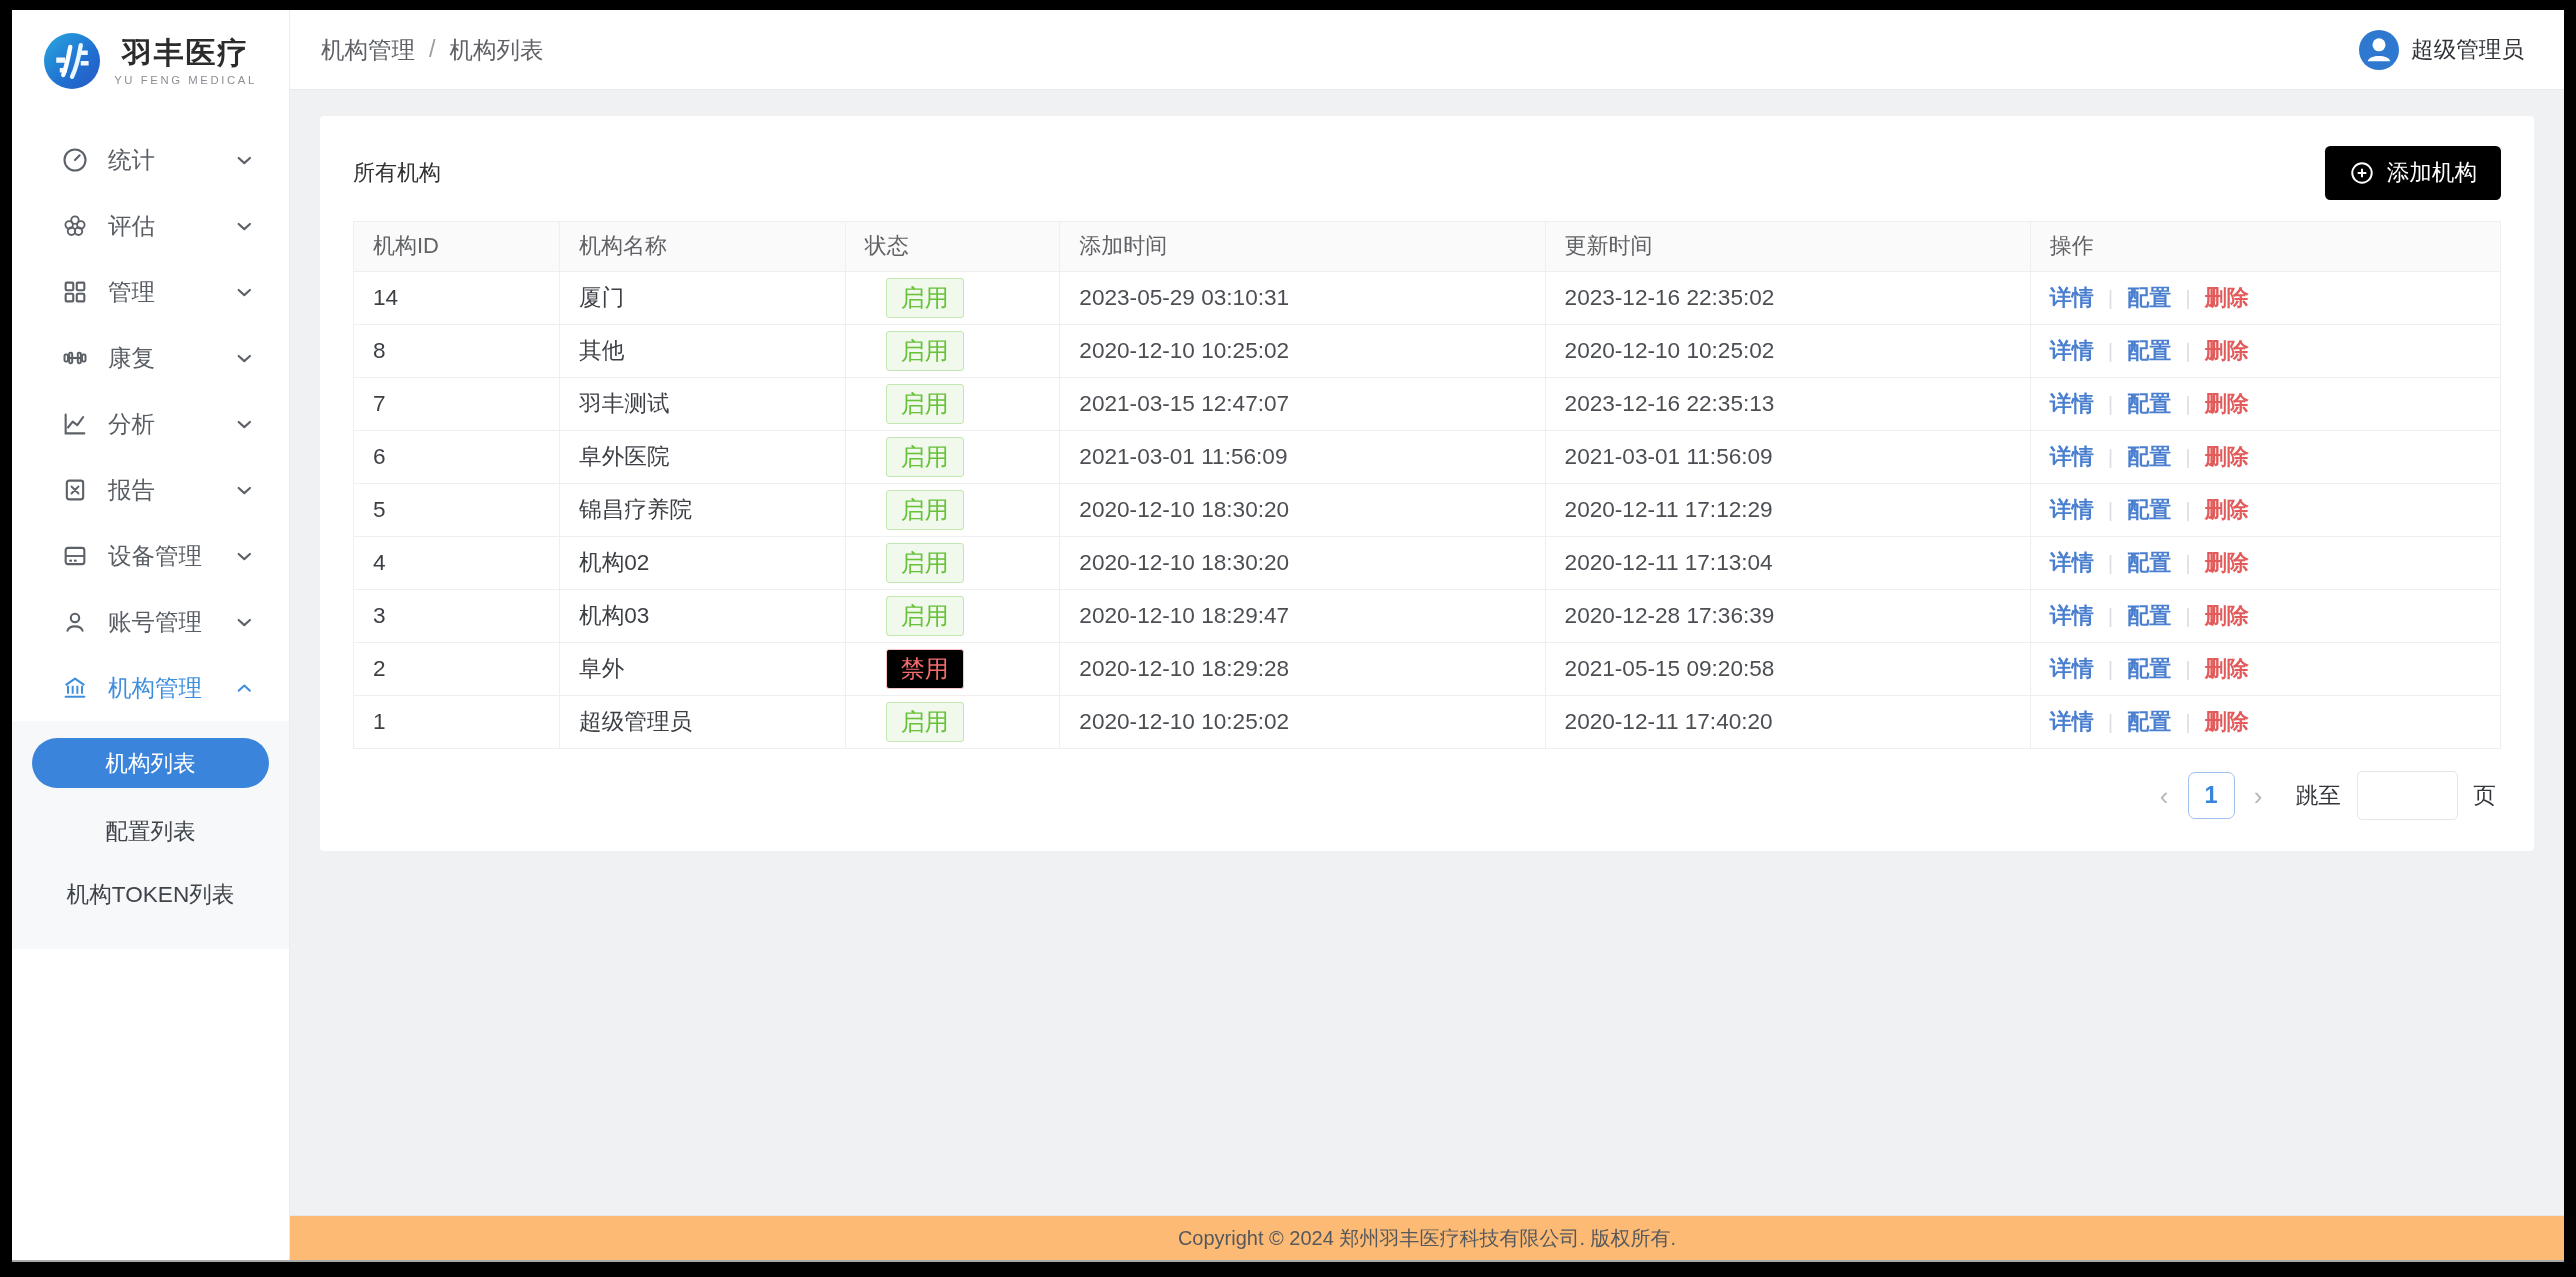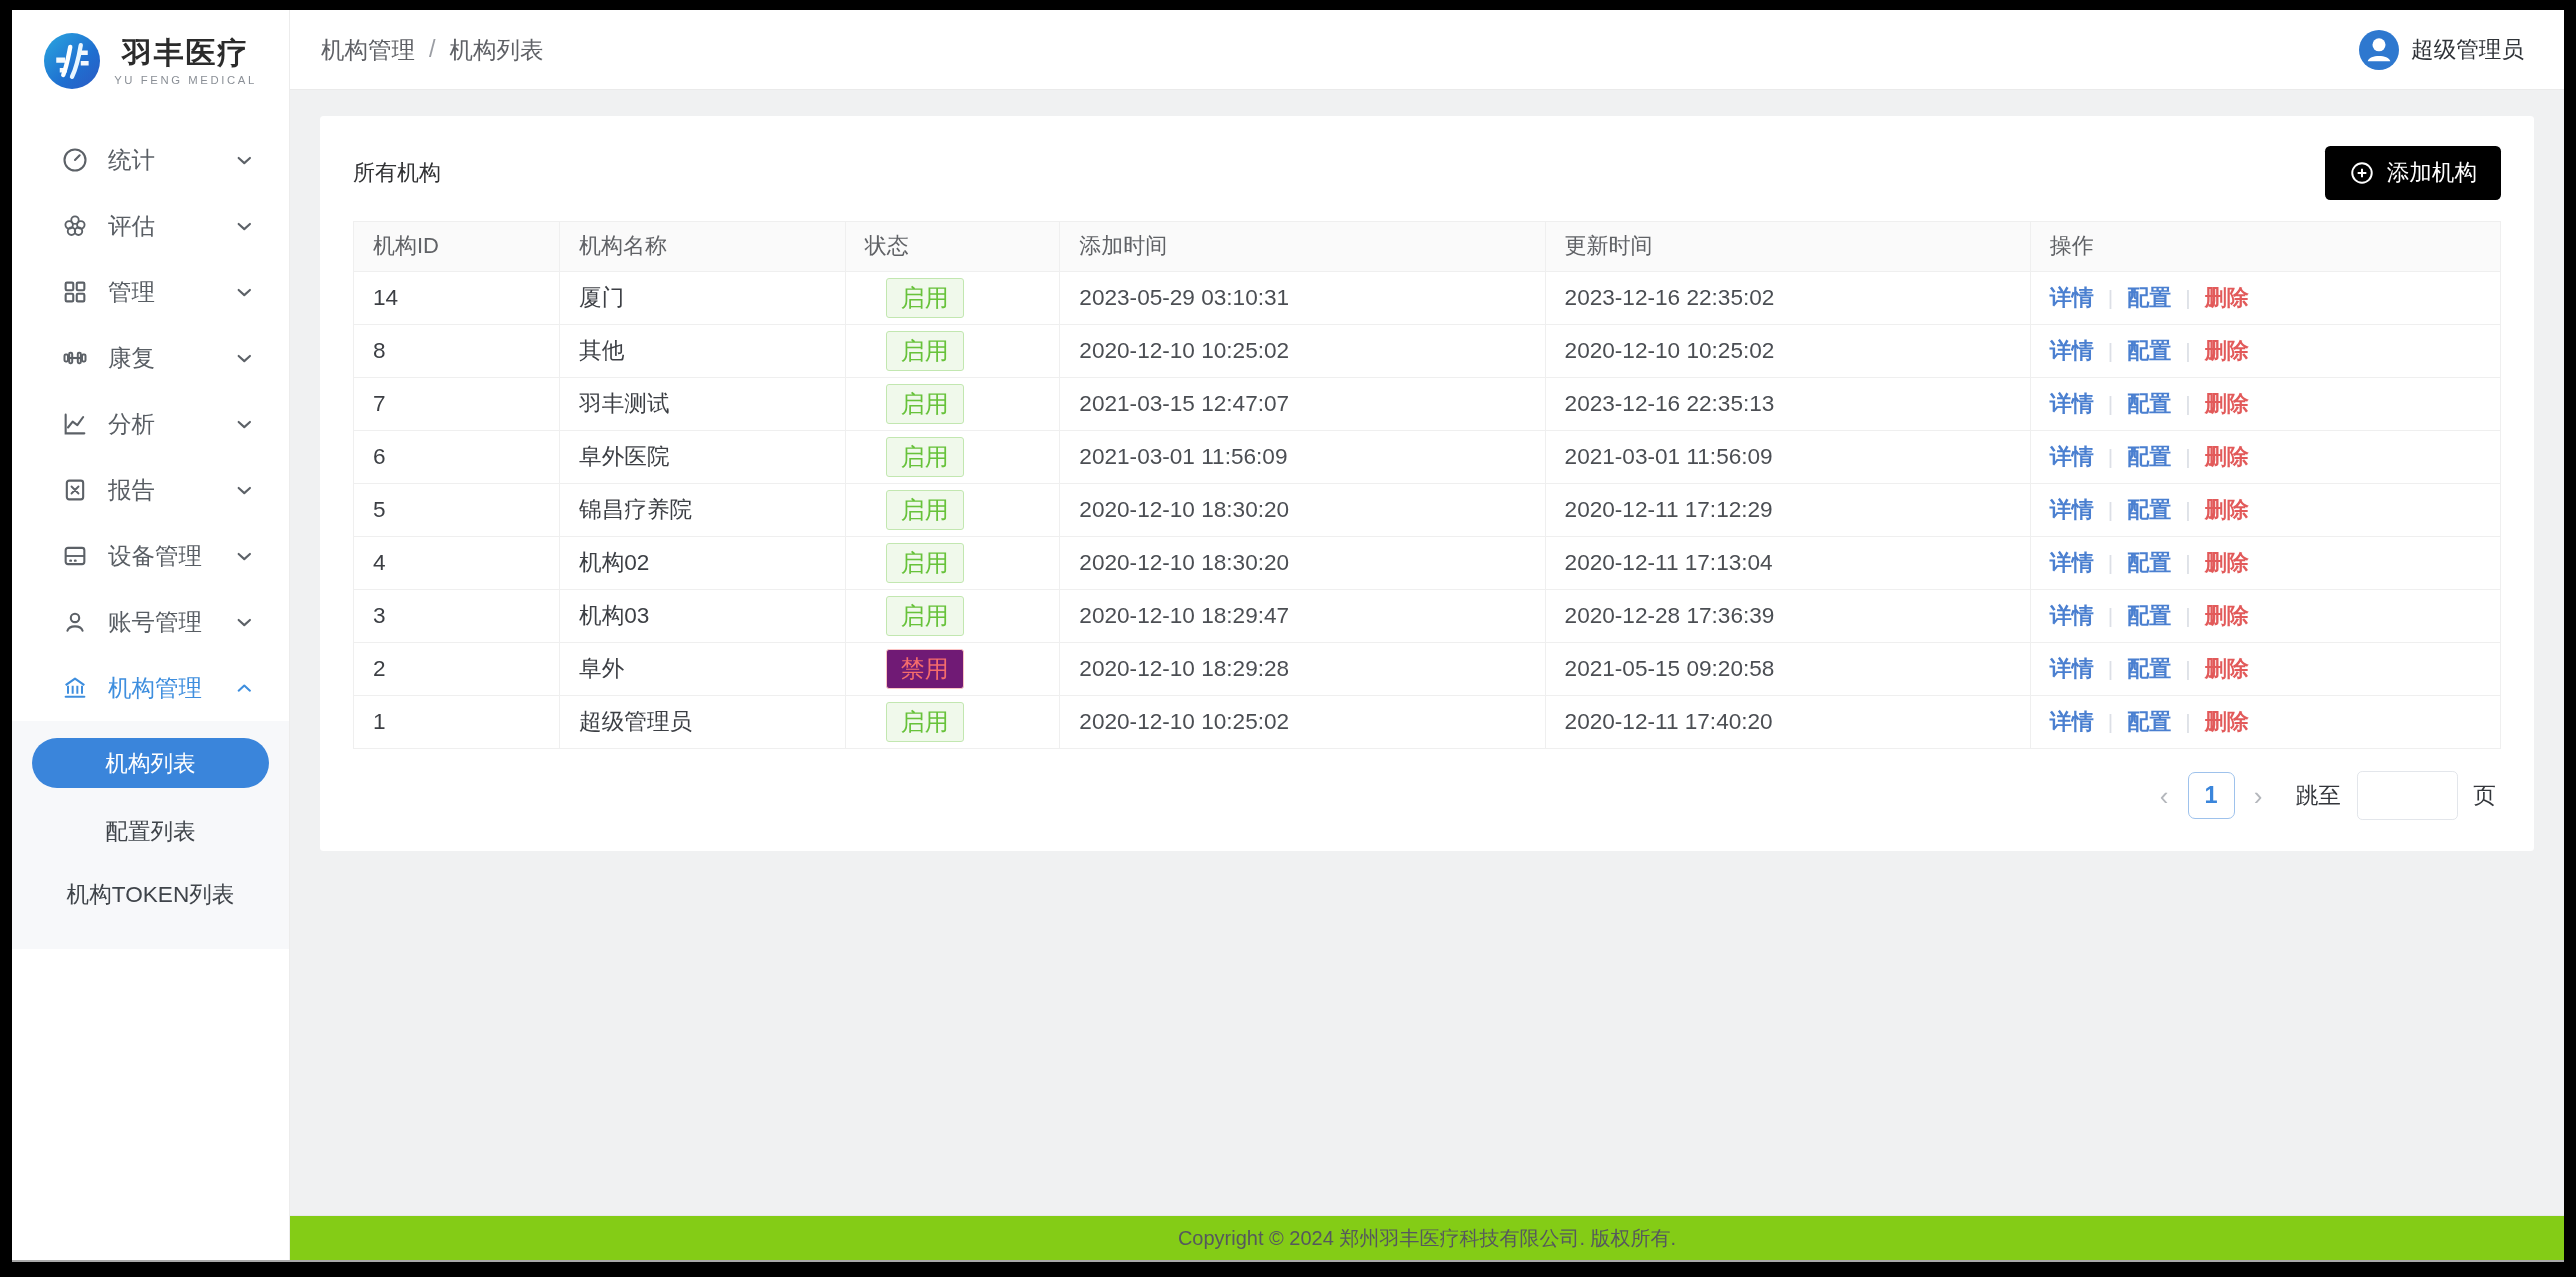--- a/index.html
+++ b/index.html
@@ -46,34 +46,34 @@
   .page-title { font-size:22px; color:#303133; font-weight:500; }
   .btn-add { display:flex; align-items:center; gap:12px; background:#000000; color:#fff; border:none; height:54px; padding:0 24px; border-radius:5.2px; font-size:22.6px; cursor:pointer; font-family:inherit; }
 
   table { width:100%; border-collapse:collapse; }
   th, td { border:0.9px solid #efefef; text-align:left; padding:0 19px; white-space:nowrap; overflow:hidden; }
   thead th { height:50px; background:#fafafa; font-size:22px; color:#606266; font-weight:500; }
   tbody td { height:53px; font-size:22.6px; color:#3c3f44; }
   td.c-date { color:#4b4e53; }
   .tag { display:inline-block; font-size:24px; line-height:1; padding:7px 14px; border-radius:3px; border:0.9px solid;margin-left:21px; }
   .tag.on  { color:#67c23a; background:#f0f9eb; border-color:#c2e7b0; }
-  .tag.off { color:#f56c6c; background:#701a75; border-color:#fbc4c4; }
+  .tag.off { color:#f56c6c; background:#000000; border-color:#fbc4c4; }
   .ops a { font-size:22px; font-weight:700; text-decoration:none; cursor:pointer; }
   .ops a.blue { color:#4a7fd0; }
   .ops a.red { color:#e25a5a; }
   .ops .sep { color:#dcdfe6; margin:0 14px; font-size:21px; }
 
   .pager { display:flex; align-items:center; justify-content:flex-end; gap:15.7px; margin-top:22.6px; padding-right:5.2px; }
   .pg-arrow { font-size:26px; color:#b4b7bc; cursor:pointer; line-height:1; padding:0 3.5px; }
   .pg-num { width:47px; height:47px; border:1.7px solid #9ec2ec; border-radius:7px; color:#3a85db; font-size:23.5px; font-weight:700; display:flex; align-items:center; justify-content:center; cursor:pointer; }
   .pg-label { font-size:22.6px; color:#33363b; margin-left:14px; }
   .pg-input { width:101px; height:49px; border:0.9px solid #e3e6eb; border-radius:5.2px; background:#fff; font-size:22.6px; text-align:center; font-family:inherit; }
   .pg-page { font-size:22.6px; color:#33363b; }
 
-  .footer { height:45px; background:#84cc16; border-top:0.9px solid #e7e8ea; display:flex; align-items:center; justify-content:center; flex-shrink:0; }
+  .footer { height:45px; background:#fdba74; border-top:0.9px solid #e7e8ea; display:flex; align-items:center; justify-content:center; flex-shrink:0; }
   .footer-text { font-size:20px; color:#55585d; }
 </style>
 </head>
 <body>
 
 <div class="screen">
   <div class="app">
 
     <aside class="sidebar">
       <div class="logo">

